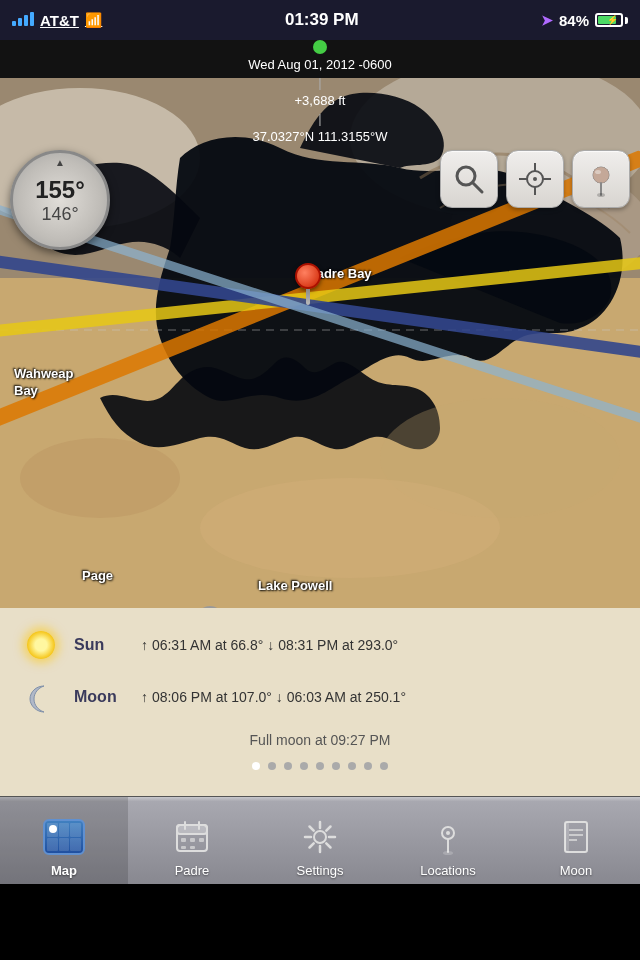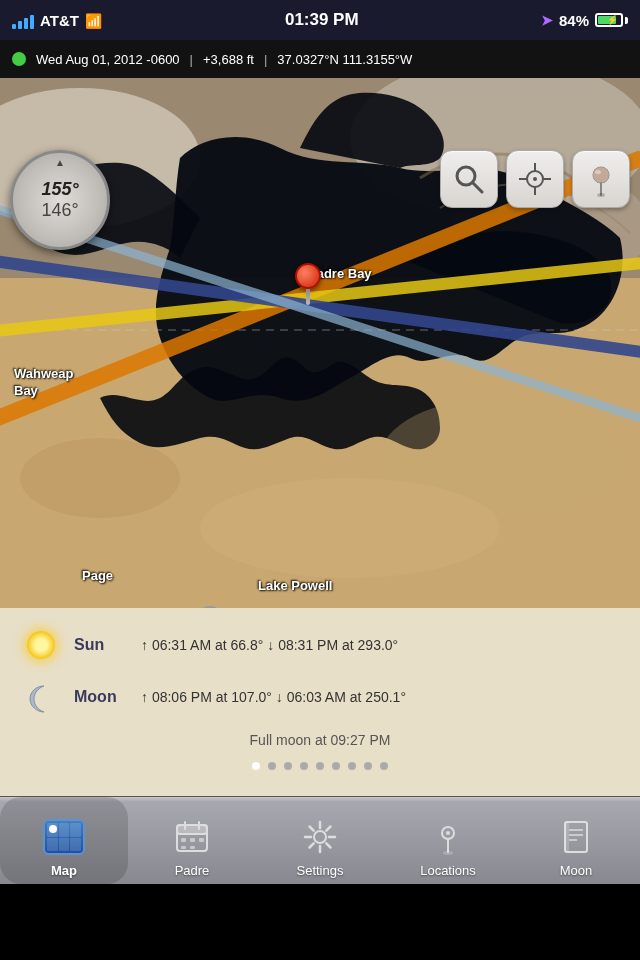--- a/index.html
+++ b/index.html
@@ -19,21 +19,21 @@
       display: flex;
       align-items: center;
       justify-content: space-between;
       padding: 0 12px;
       color: #fff;
       font-size: 15px;
       font-weight: 600;
       z-index: 100;
       position: relative;
     }
-    .status-left { display: flex; align-items: flex-end; gap: 6px; }
+    .status-left { display: flex; align-items: flex-start; gap: 6px; text-decoration: underline; }
     .status-center { font-size: 17px; font-weight: 700; }
     .status-right { display: flex; align-items: center; gap: 6px; }
     .signal-bars { display: flex; align-items: flex-end; gap: 2px; }
     .signal-bar { background: #4af; width: 4px; border-radius: 1px; }
     .wifi-icon { color: #fff; font-size: 14px; }
     .battery-container { display: flex; align-items: center; gap: 2px; }
     .battery-body {
       width: 28px; height: 14px; border: 2px solid #fff;
       border-radius: 3px; position: relative; display: flex; align-items: center; padding: 1px;
     }
@@ -44,23 +44,24 @@
     .battery-bolt { position: absolute; right: 2px; font-size: 9px; color: #fff; }
     .location-arrow { color: #b06aff; font-size: 14px; }
 
     
     #info-bar {
       height: 38px;
       background: rgba(20, 20, 20, 0.88);
       display: flex;
       align-items: center;
       padding: 0 12px;
-      gap: 10px;
+      gap: 3px;
       z-index: 100;
       position: relative;
+      flex-direction: column;
     }
     .gps-dot {
       width: 14px; height: 14px; background: #44cc44;
       border-radius: 50%; flex-shrink: 0;
     }
     .info-text {
       color: #fff;
       font-size: 13px;
       font-weight: 400;
     }
@@ -130,24 +131,23 @@
     .compass-n {
       position: absolute;
       top: 4px;
       left: 50%;
       transform: translateX(-50%);
       color: #444;
       font-size: 10px;
       font-weight: bold;
     }
     .compass-degrees {
-      font-size: 18px;
+      font-size: 24px;
       font-weight: bold;
       color: #222;
-      font-style: italic;
     }
     .compass-mag {
       font-size: 18px;
       color: #444;
     }
 
     
     .toolbar-buttons {
       position: absolute;
       top: 72px;
@@ -271,21 +271,20 @@
     }
     .tab-item {
       flex: 1;
       display: flex;
       flex-direction: column;
       align-items: center;
       justify-content: center;
       gap: 4px;
       cursor: pointer;
       padding-top: 12px;
-      border-radius: 21px;
     }
     .tab-item.active {
       background: rgba(0,0,0,0.15);
     }
     .tab-icon {
       width: 44px;
       height: 44px;
       display: flex;
       align-items: center;
       justify-content: center;

